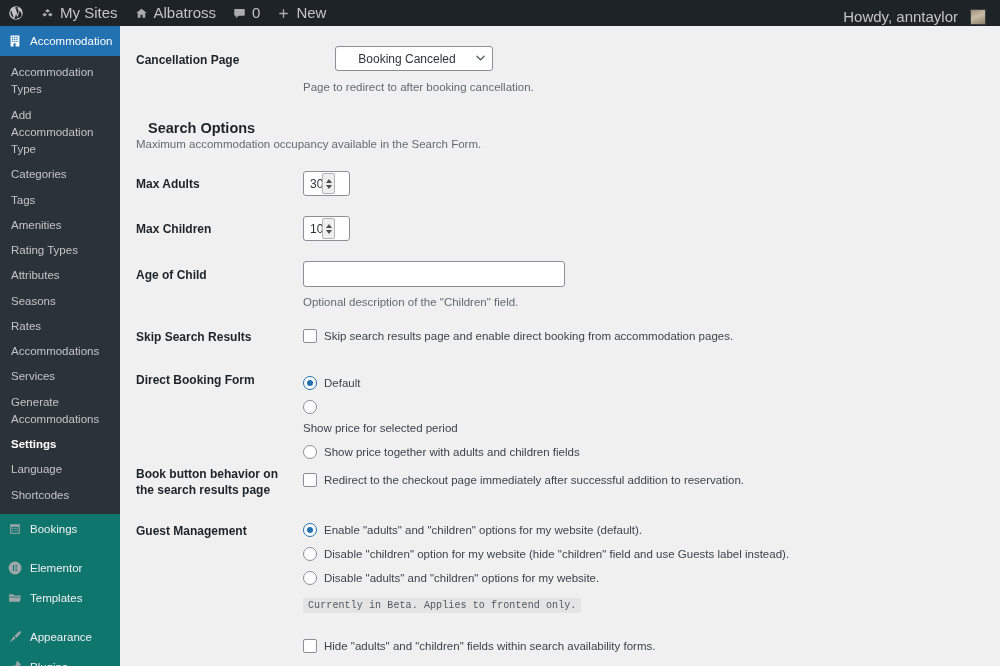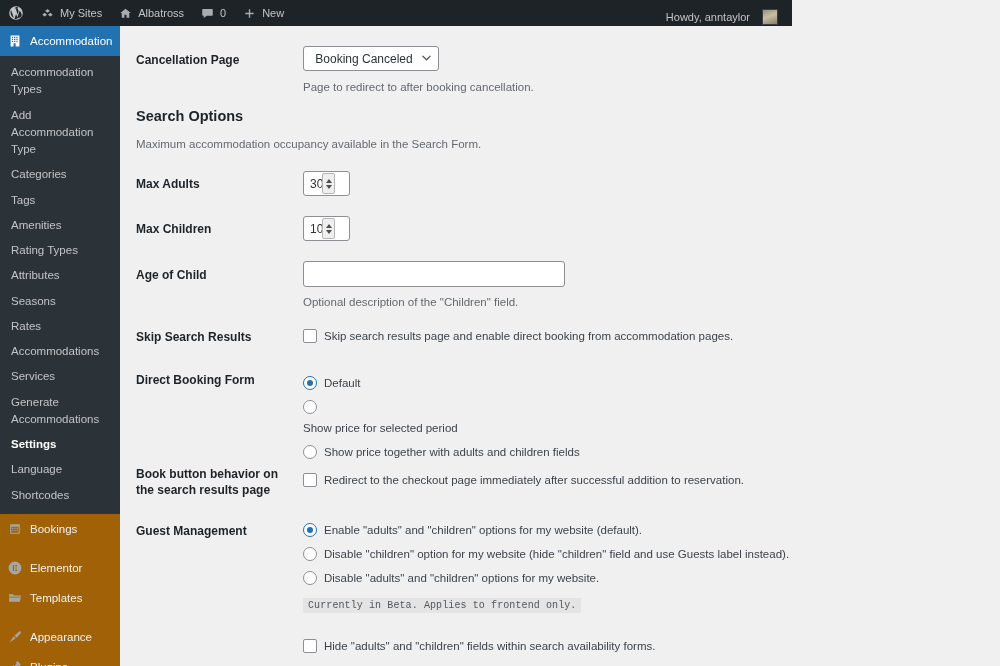--- a/index.html
+++ b/index.html
@@ -8,24 +8,24 @@
     width: 1000px; height: 666px;
     overflow: hidden;
     background: #f0f0f1;
     font-family: "Liberation Sans", sans-serif;
     -webkit-font-smoothing: antialiased;
   }
 
   
   #adminbar {
     position: absolute; top: 0; left: 0;
-    width: 792px; height: 26px;
+    width: 1000px; height: 26px;
     background: #1d2327;
     color: #c3c4c7;
-    font-size: 11px;
+    font-size: 15px;
     display: flex; align-items: center;
     z-index: 50;
     justify-content: center;
   }
   .ab-item {
     display: flex; align-items: center;
     height: 26px; padding: 0 8px;
     gap: 5px; color: #c3c4c7; white-space: nowrap;
   }
   .ab-item .ab-label { line-height: 26px; }
@@ -35,21 +35,21 @@
   .avatar {
     width: 16px; height: 16px; margin-left: 7px;
     background: linear-gradient(160deg,#9b8e7a 0%,#c9bda6 45%,#8a7d68 100%);
     border: 1px solid #3a3f45; display: block;
   }
 
   
   #adminmenu {
     position: absolute; top: 26px; left: 0;
     width: 120px; height: 640px;
-    background: #a16207;
+    background: #0f766e;
     font-size: 11.5px;
     overflow: hidden;
   }
   .menu-top {
     position: relative;
     display: flex; align-items: center; gap: 7px;
     padding: 7px 8px 7px 7px;
     color: #f0f0f1; font-size: 11.5px;
   }
   .menu-top.current {
@@ -92,29 +92,30 @@
   }
   .td { position: absolute; left: 183px; }
 
   .desc {
     font-size: 11.5px; color: #646970;
     line-height: 1.5;
   }
 
   select.wp-select {
     -webkit-appearance: none; appearance: none;
-    width: 136px; height: 25px;
+    width: 158px; height: 25px;
     padding: 0 22px 0 8px;
     border: 1px solid #8c8f94;
     border-radius: 3px;
     background: #fff;
     color: #2c3338; font-size: 12px;
     font-family: "Liberation Sans", sans-serif;
     text-align: center;
     box-shadow: 0 0 0 transparent;
+    margin-left: 32px;
   }
   .select-wrap { position: relative; display: inline-block; }
   .select-wrap .chev {
     position: absolute; right: 8px; top: 9px;
     width: 9px; height: 6px; pointer-events: none;
   }
 
   .num-wrap {
     position: relative; display: inline-block;
     width: 34px; height: 25px;
@@ -181,21 +182,21 @@
   .rb.checked { border-color: #2271b1; }
   .rb.checked::after {
     content: "";
     position: absolute; left: 3px; top: 3px;
     width: 6px; height: 6px; border-radius: 50%;
     background: #2271b1;
   }
 
   h2.section {
     font-size: 14.5px; font-weight: bold;
-    color: #1d2327; margin: 0;
+    color: #1d2327; margin: 12px;
   }
   .beta {
     display: inline-block;
     background: #e4e4e4;
     color: #50575e;
     font-family: "Liberation Mono", monospace;
     font-size: 10px;
     padding: 2px 5px;
     letter-spacing: .1px;
   }

